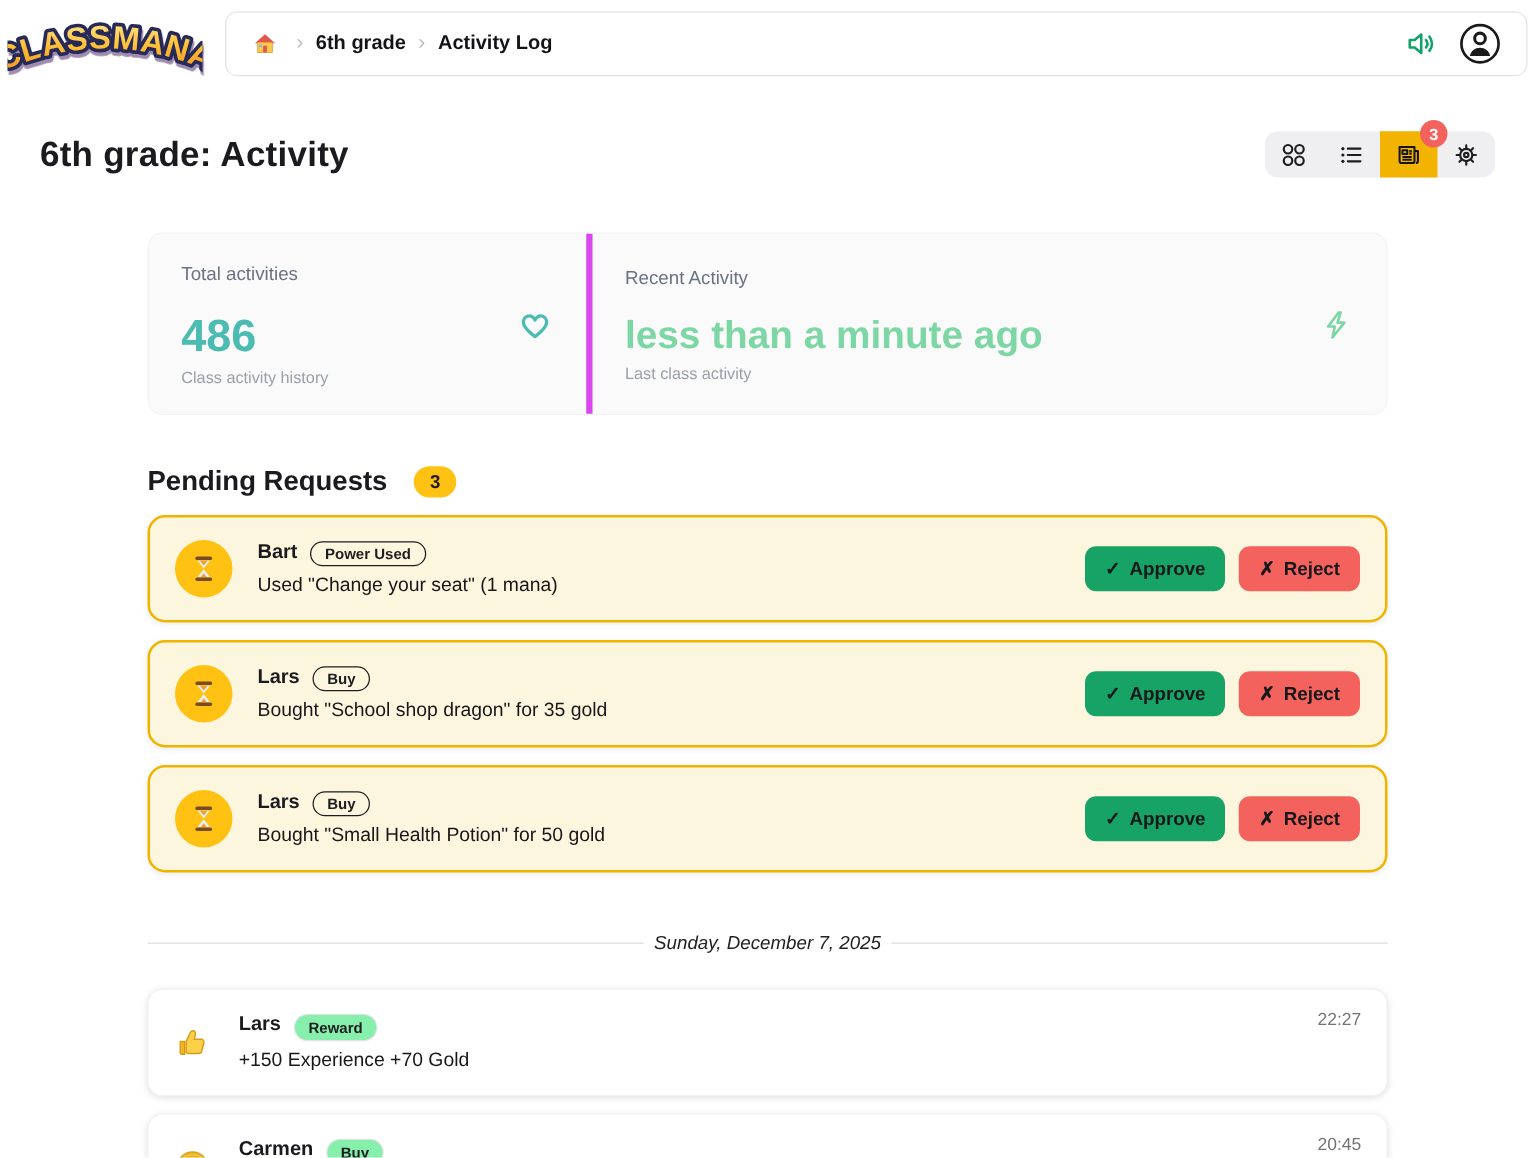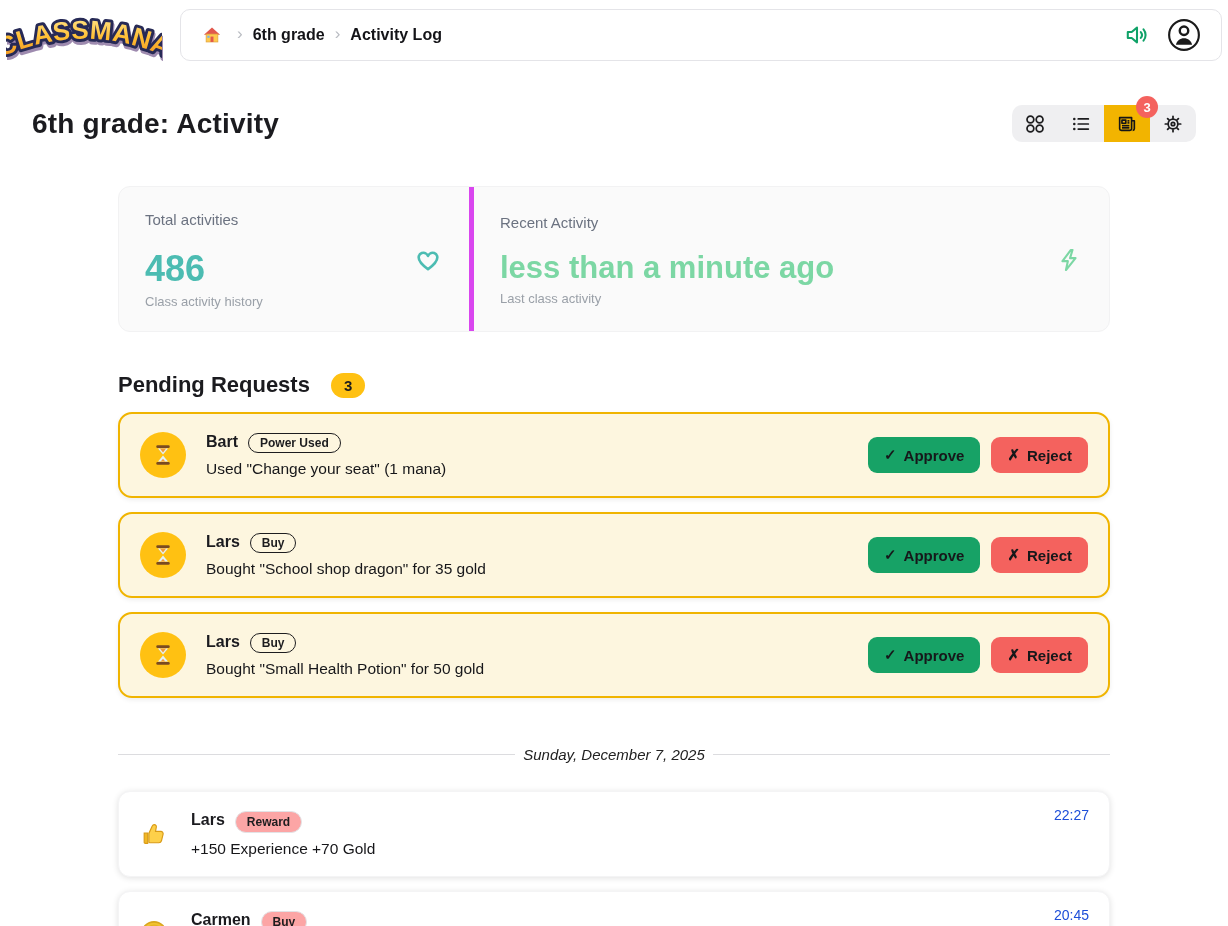--- a/index.html
+++ b/index.html
@@ -69,22 +69,22 @@
   
   .date-divider { display:flex; align-items:center; gap:8px; margin-top:48px;font-style:italic; }
   .date-divider .line { flex:1; height:1px; background:#dcdcdf; }
   .date-text { font-size:15px; color:#222; }
   .entry-card { background:#fff; border-radius:12px; box-shadow:0 1px 6px rgba(0,0,0,.12);
     border:1px solid #f4f4f5; padding:16px 20px; margin-top:14px; display:flex; gap:22px;
     align-items:center; position:relative; min-height:86px; }
   .entry-card.first { margin-top:28px; }
   .entry-icon { width:30px; flex:0 0 30px; display:flex; align-items:center; justify-content:center; }
   .entry-pill { border:1px solid #e3e3e6; border-radius:999px; padding:3px 11px;
-    font-size:12px; font-weight:700; color:#1d1d1f; background:#fca5a5; }
-  .entry-time { position:absolute; top:15px; right:20px; font-size:14px; color:#1d4ed8; }
+    font-size:12px; font-weight:700; color:#1d1d1f; background:#86efac; }
+  .entry-time { position:absolute; top:15px; right:20px; font-size:14px; color:#737373; }
 </style>
 </head>
 <body>
 
 <div class="top-header">
   <div class="logo-wrap">
     <svg width="156" height="60" viewBox="0 0 162 62">
       <defs>
         <linearGradient id="logoGrad" x1="0" y1="0" x2="0" y2="1">
           <stop offset="0%" stop-color="#ffe892"></stop>

